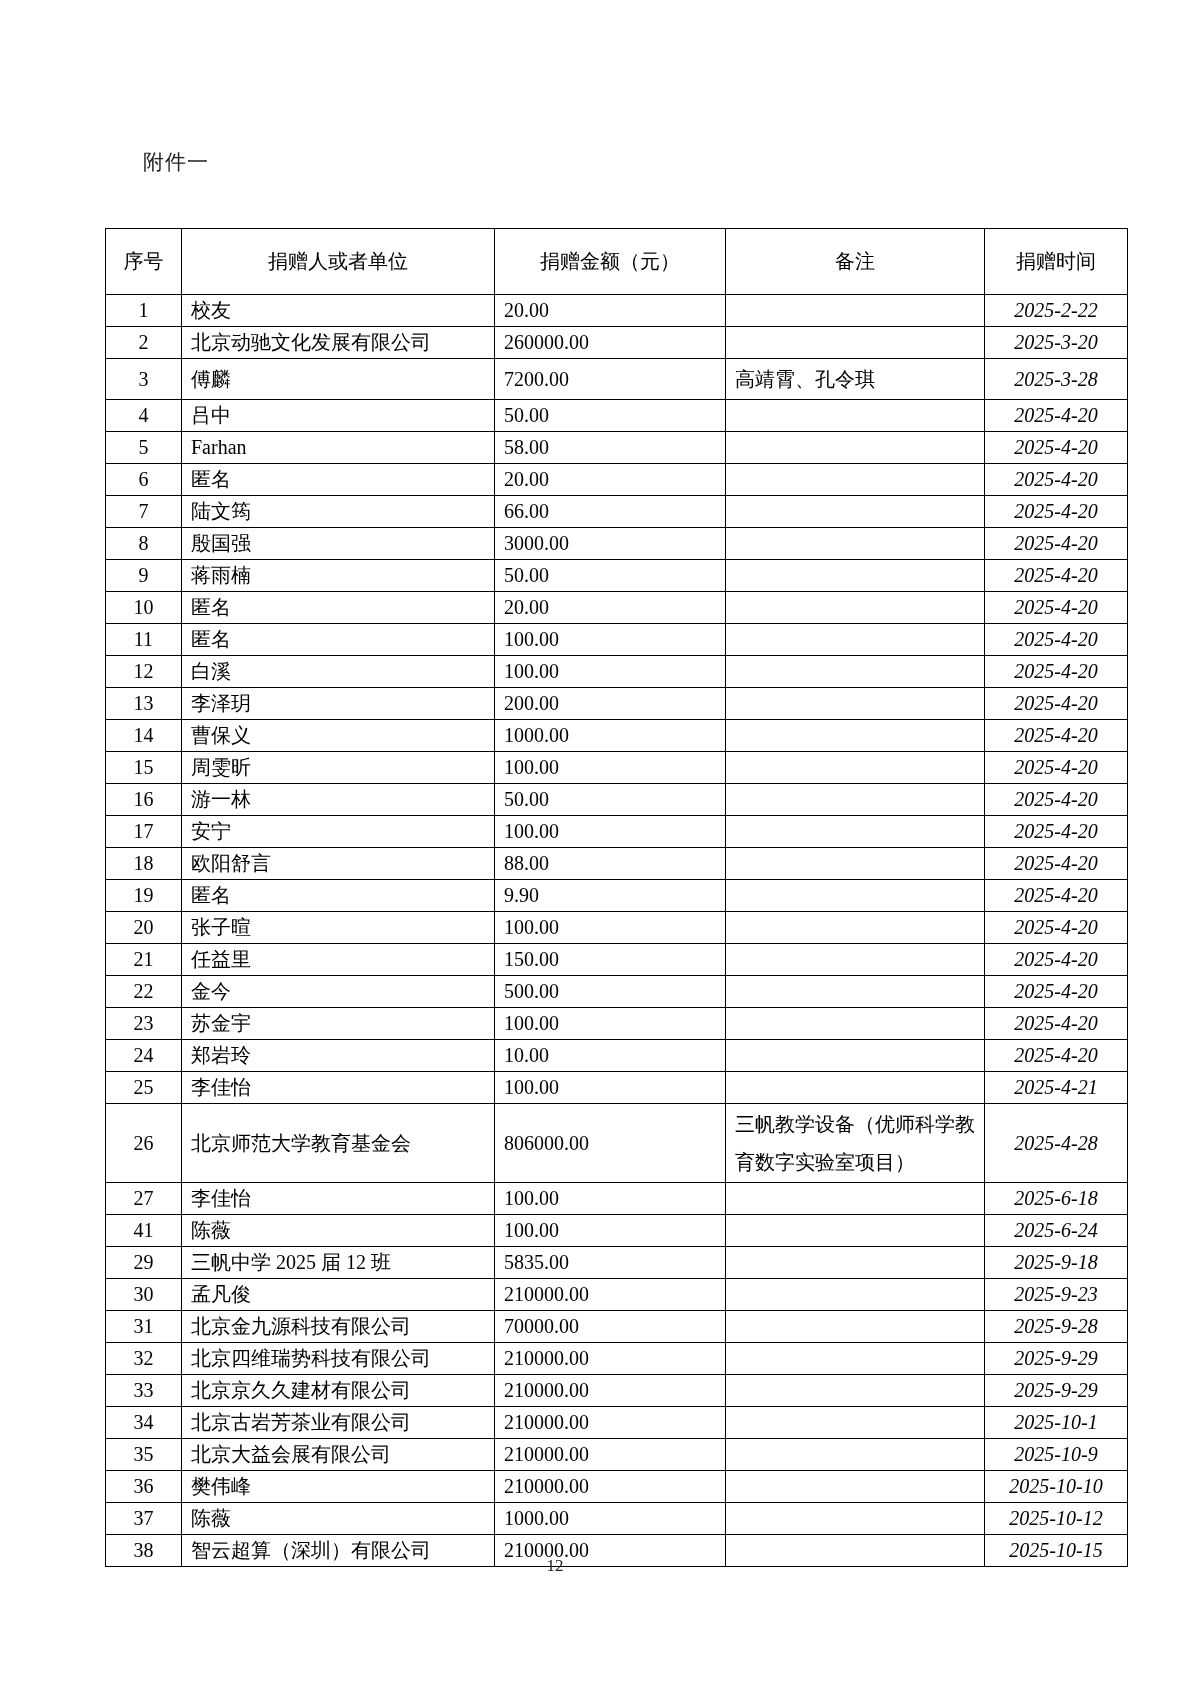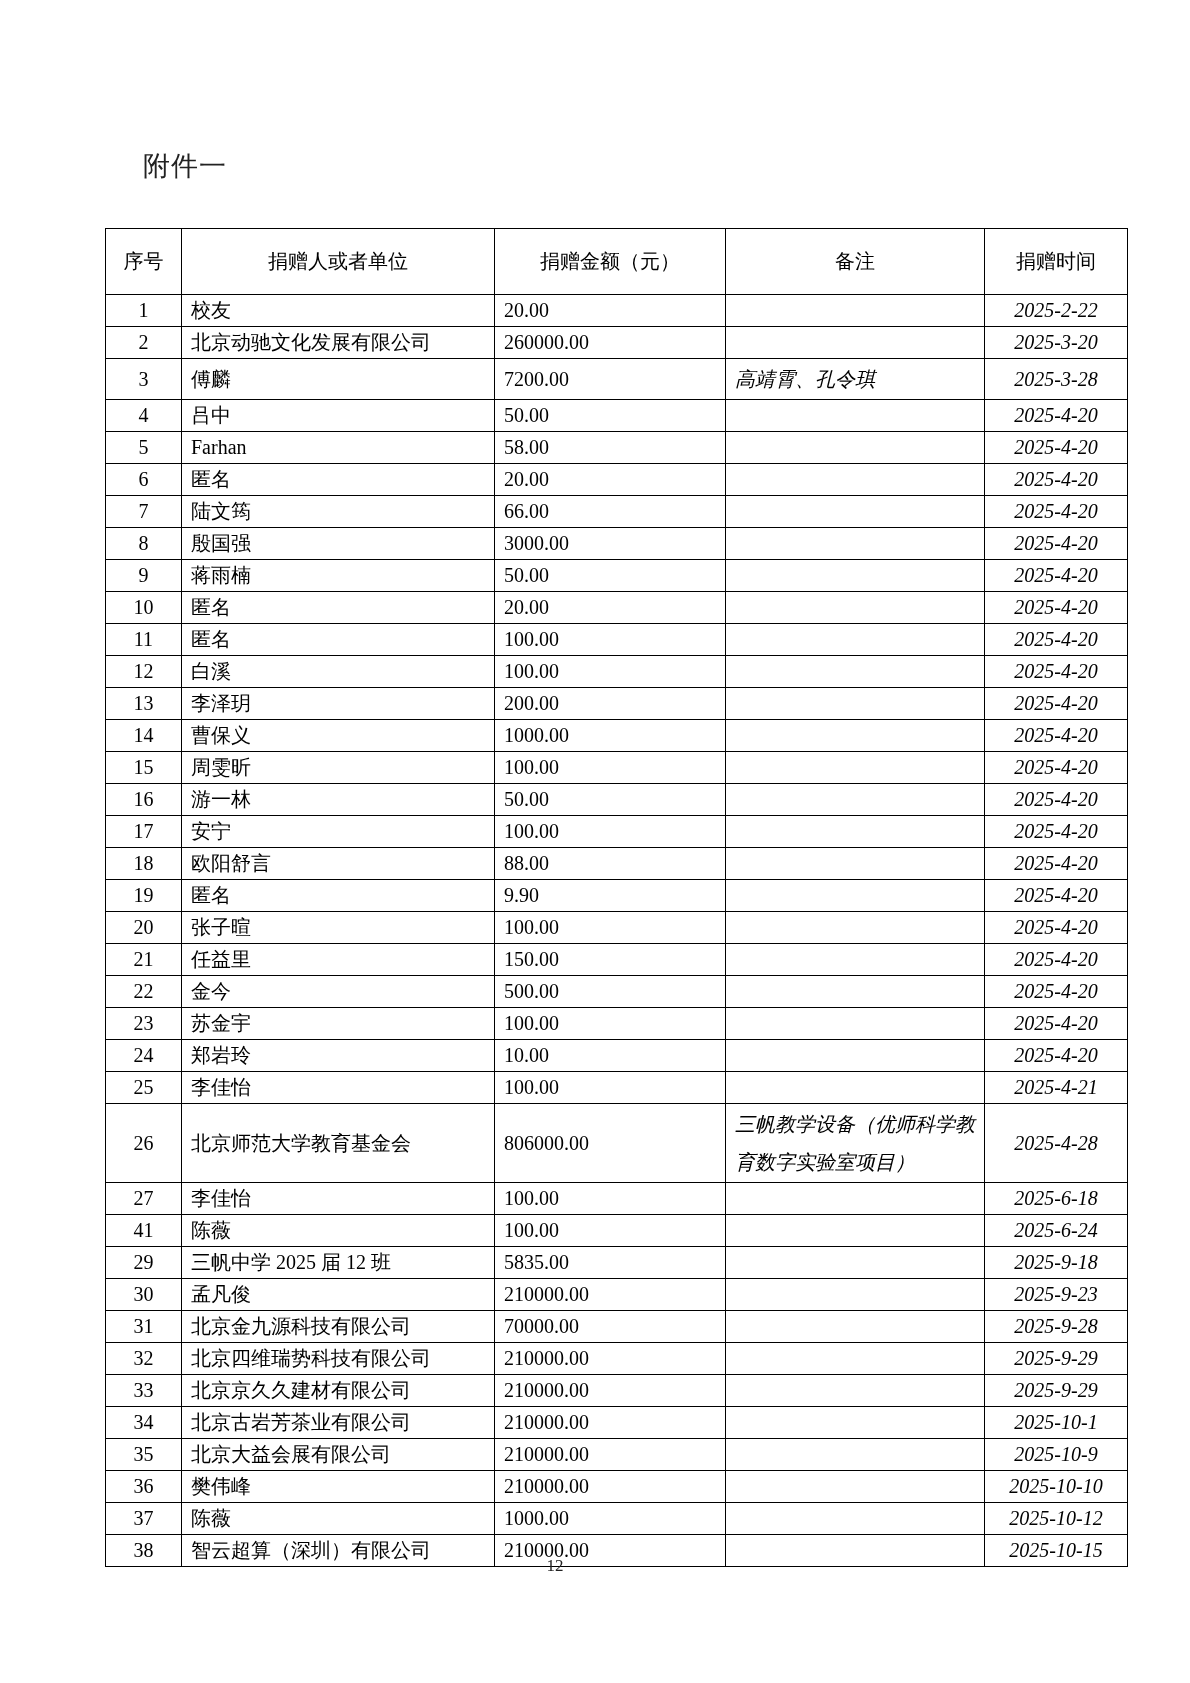--- a/index.html
+++ b/index.html
@@ -16,21 +16,21 @@
     position: relative;
     width: 1190px;
     height: 1683px;
     background: #ffffff;
     overflow: hidden;
   }
   .attachment-title {
     position: absolute;
     left: 143px;
     top: 148px;
-    font-size: 27px;
+    font-size: 21px;
     letter-spacing: 1px;
     color: #222222;
   }
   table.donation-table {
     position: absolute;
     left: 105px;
     top: 228px;
     width: 1022px;
     border-collapse: collapse;
     table-layout: fixed;
@@ -55,21 +55,21 @@
     line-height: 29px;
   }
   col.w-no     { width: 76px; }
   col.w-donor  { width: 313px; }
   col.w-amount { width: 231px; }
   col.w-remark { width: 259px; }
   col.w-date   { width: 143px; }
   td.c-no     { text-align: center; }
   td.c-donor  { text-align: left; }
   td.c-amount { text-align: left; padding-right: 12px; }
-  td.c-remark { text-align: left; line-height: 38px; font-style: italic; }
+  td.c-remark { text-align: left; line-height: 38px; }
   td.c-date   { text-align: center; padding: 1px 2px; font-style: italic; }
   .page-number {
     position: absolute;
     top: 1556px;
     left: 0;
     width: 1110px;
     text-align: center;
     font-size: 17px;
     color: #222222;
   }

